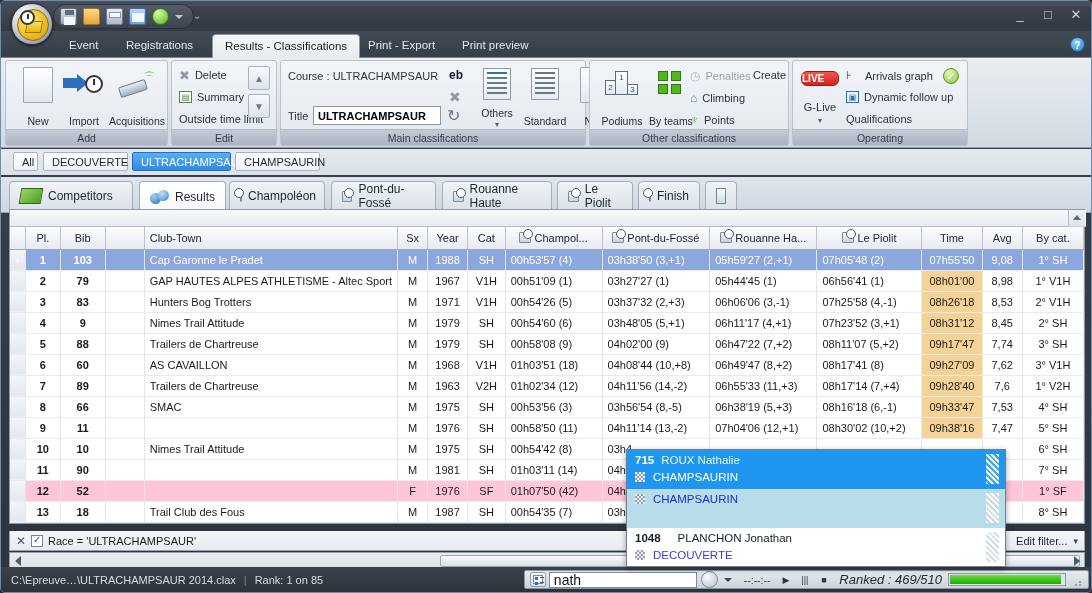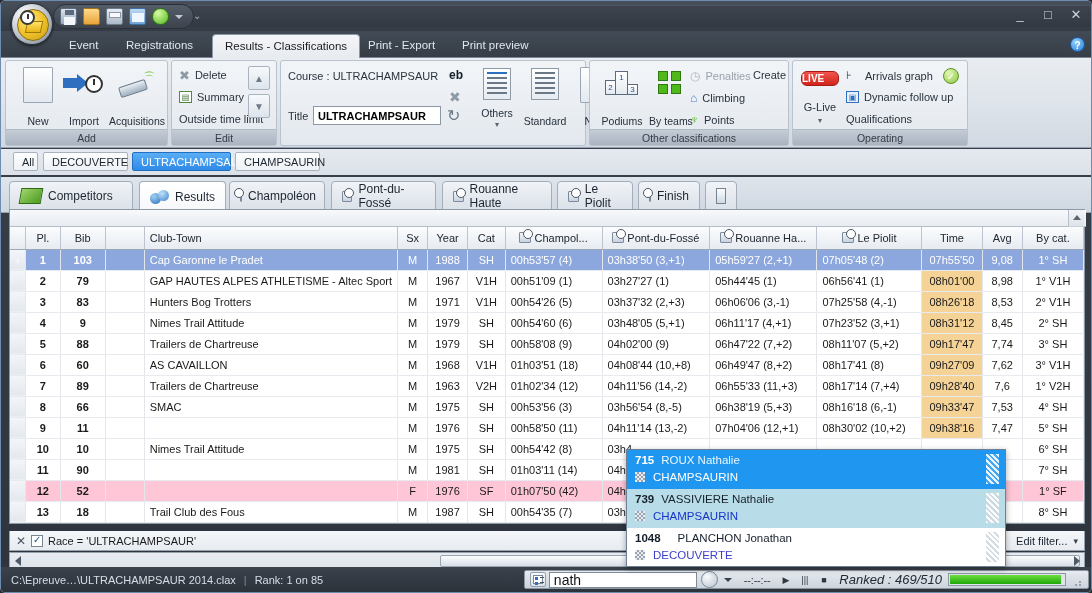--- a/index.html
+++ b/index.html
@@ -398,20 +398,21 @@
           <div style="position:absolute;left:3px;top:13px;right:3px;height:2px;background:#6b7886;"></div>
           <div style="position:absolute;left:3px;top:18px;right:3px;height:2px;background:#6b7886;"></div>
           <div style="position:absolute;left:3px;top:23px;right:3px;height:2px;background:#6b7886;"></div>
         </div>
         <div class="lbl">Standard</div>
       </div>
       <div class="bigbtn" style="left:286px;">
         <div class="bigicon page-ico"></div>
         <div class="lbl">New</div>
       </div>
+      <div class="glabel">Main classifications</div>
     </div>
 
     <div class="rgroup" style="left:588px; width:200px;">
       <div class="bigbtn" style="left:4px;">
         <div class="bigicon" style="width:34px;height:30px;top:6px;">
           <div style="position:absolute;left:10px;top:0;width:13px;height:24px;background:linear-gradient(#fff,#e4eaf1);border:1px solid #5b6b7d;color:#2f4f8f;font-size:8px;text-align:center;line-height:11px;">1</div>
           <div style="position:absolute;left:0;top:9px;width:11px;height:15px;background:linear-gradient(#fff,#e4eaf1);border:1px solid #5b6b7d;color:#2f4f8f;font-size:8px;text-align:center;line-height:14px;">2</div>
           <div style="position:absolute;left:22px;top:13px;width:11px;height:11px;background:linear-gradient(#fff,#e4eaf1);border:1px solid #5b6b7d;color:#2f4f8f;font-size:8px;text-align:center;line-height:10px;">3</div>
         </div>
         <div class="lbl">Podiums</div>
@@ -800,23 +801,20 @@
       <div class="ac-l1">
         <span class="ac-num">715</span><span class="ac-name">ROUX Nathalie</span>
       </div>
       <div class="ac-l2">
         <span class="ac-chk"></span>
         <span class="ac-club">CHAMPSAURIN</span>
       </div>
     </div>
     <div class="ac-item sub">
       <div class="ac-hatch"></div>
-      <div class="ac-l1">
-        <span class="ac-num">739</span><span class="ac-name">VASSIVIERE Nathalie</span>
-      </div>
       <div class="ac-l2">
         <span class="ac-chk"></span>
         <span class="ac-club">CHAMPSAURIN</span>
       </div>
     </div>
     <div class="ac-item plain">
       <div class="ac-hatch"></div>
       <div class="ac-l1">
         <span class="ac-num">1048</span><span class="ac-name">PLANCHON Jonathan</span>
       </div>

